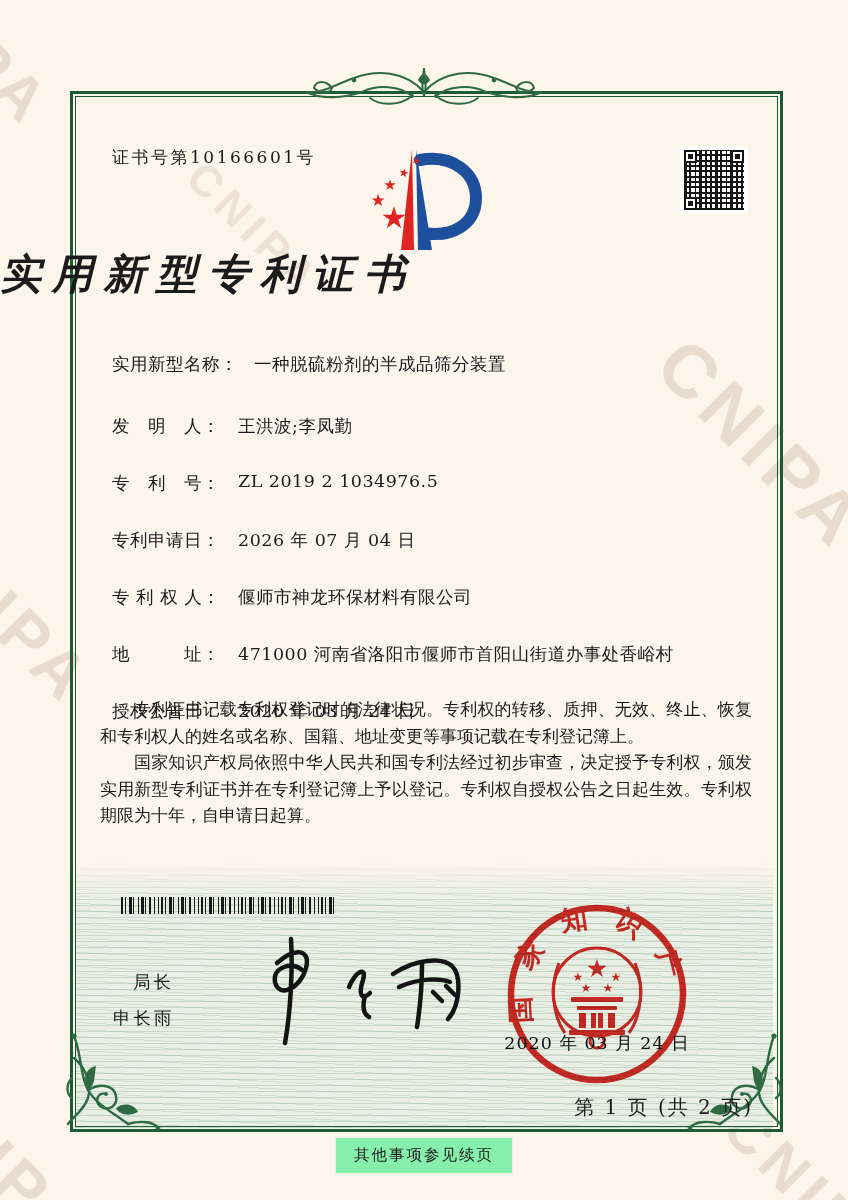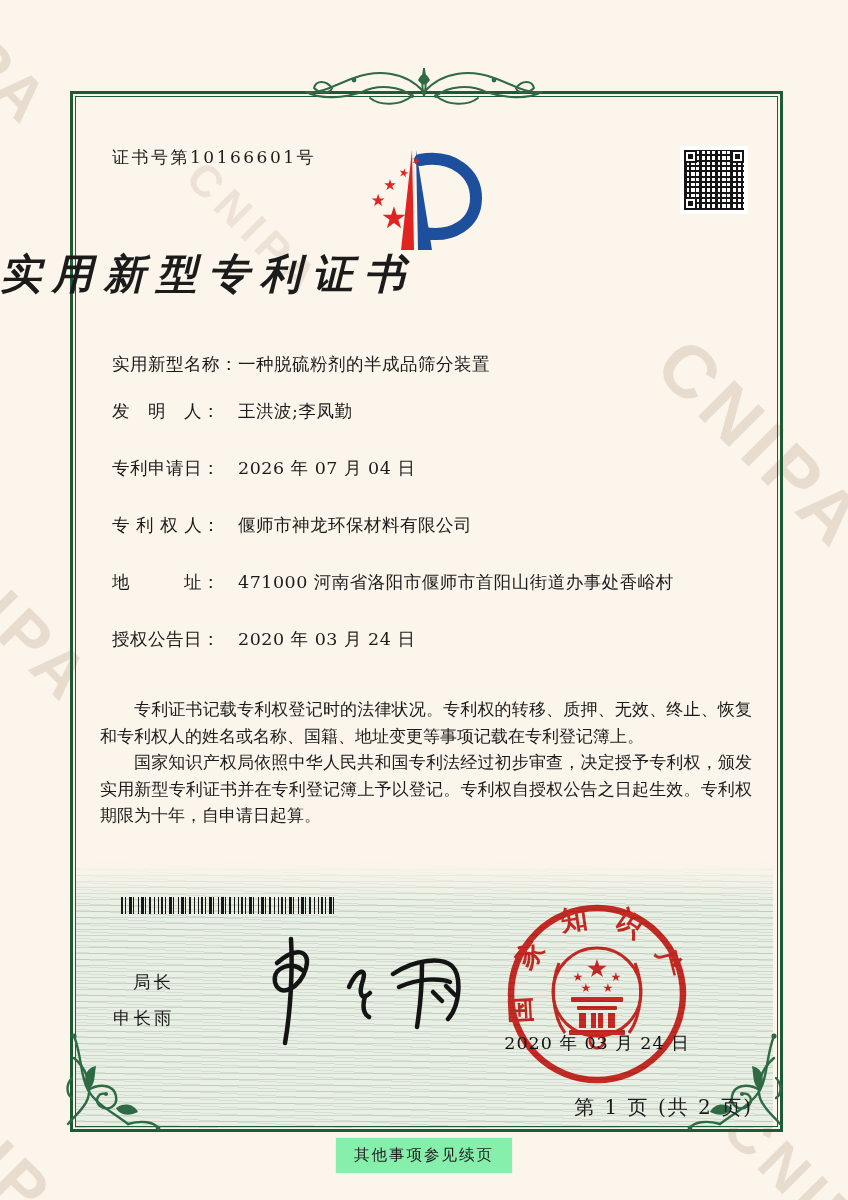--- a/index.html
+++ b/index.html
@@ -61,21 +61,21 @@
   .finder{position:absolute; width:9px; height:9px; border:2.5px solid #151515; background:#fff;}
   .finder::after{content:""; position:absolute; left:2px; top:2px; width:5px; height:5px; background:#151515;}
   .finder.tl{left:0; top:0;} .finder.tr{right:0; top:0;} .finder.bl{left:0; bottom:0;}
   .title{
     position:absolute; left:0; top:247px; width:848px; text-align:left;
     font-size:41px; font-weight:bold; letter-spacing:11px; z-index:5;font-style:italic;
   }
   
   .fields{position:absolute; left:112px; top:352px; width:640px; font-size:17.5px; z-index:5;}
   .row{display:flex; margin-bottom:33px; white-space:nowrap;}
-  .row.first{margin-bottom:23px;}
+  .row.first{margin-bottom:38px;gap:16px;}
   .row .lab{flex:0 0 126px; letter-spacing:.5px;}
   .row .val{letter-spacing:.5px;}
   .grant-pair1{flex:0 0 343px; display:flex;}
   .grant-pair1 .lab{flex:0 0 126px;}
   
   .body-text{
     position:absolute; left:100px; top:696px; width:652px; z-index:5;
     font-size:17px; line-height:26.5px; text-align:justify;
   }
   .body-text p{margin:0; text-indent:2em;}
@@ -205,20 +205,24 @@
   <div class="title">实用新型专利证书</div>
 
   <div class="fields">
     <div class="row first">
       <span class="lab">实用新型名称：</span>
       <span class="val">一种脱硫粉剂的半成品筛分装置</span>
     </div>
     <div class="row">
       <span class="lab">发　明　人：</span>
       <span class="val">王洪波;李凤勤</span>
+    </div>
+    <div class="row">
+      <span class="lab">专　利　号：</span>
+      <span class="val">ZL 2019 2 1034976.5</span>
     </div>
     <div class="row">
       <span class="lab">专利申请日：</span>
       <span class="val">2026 年 07 月 04 日</span>
     </div>
     <div class="row">
       <span class="lab">专 利 权 人：</span>
       <span class="val">偃师市神龙环保材料有限公司</span>
     </div>
     <div class="row">

